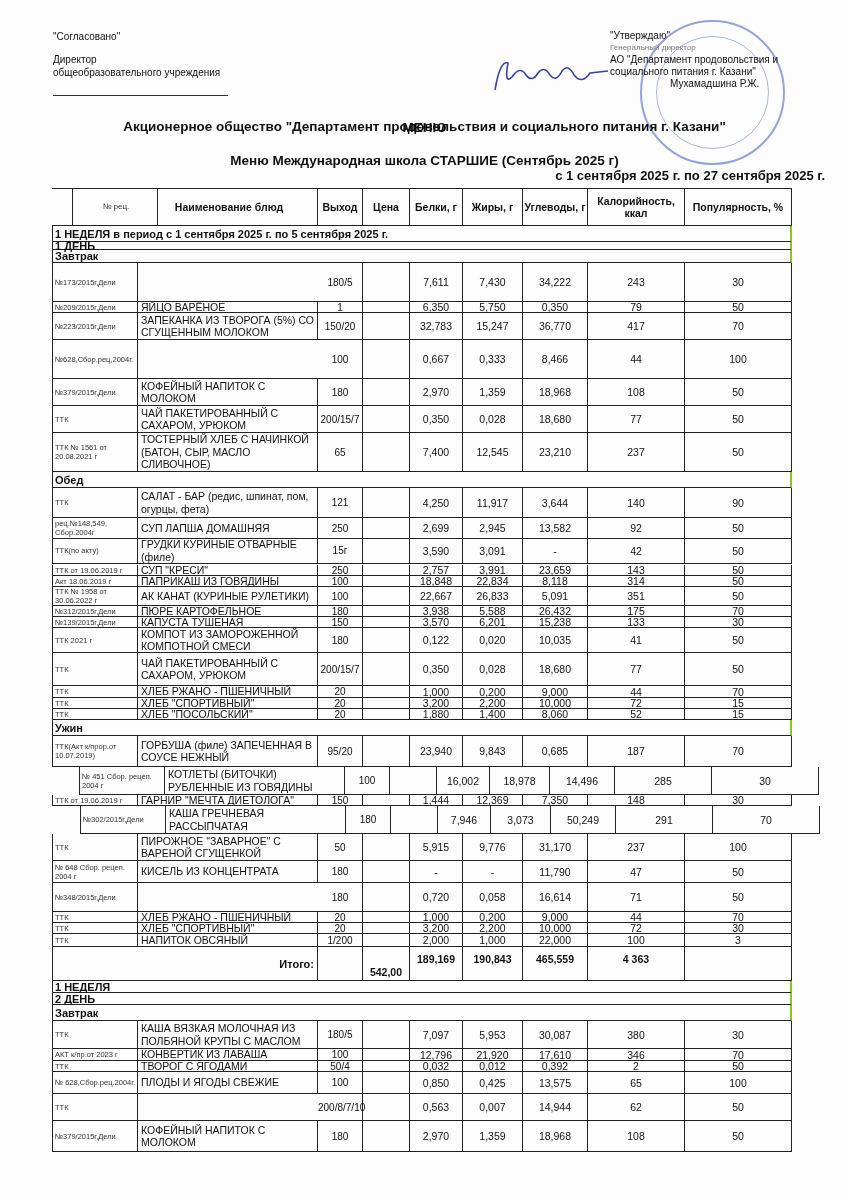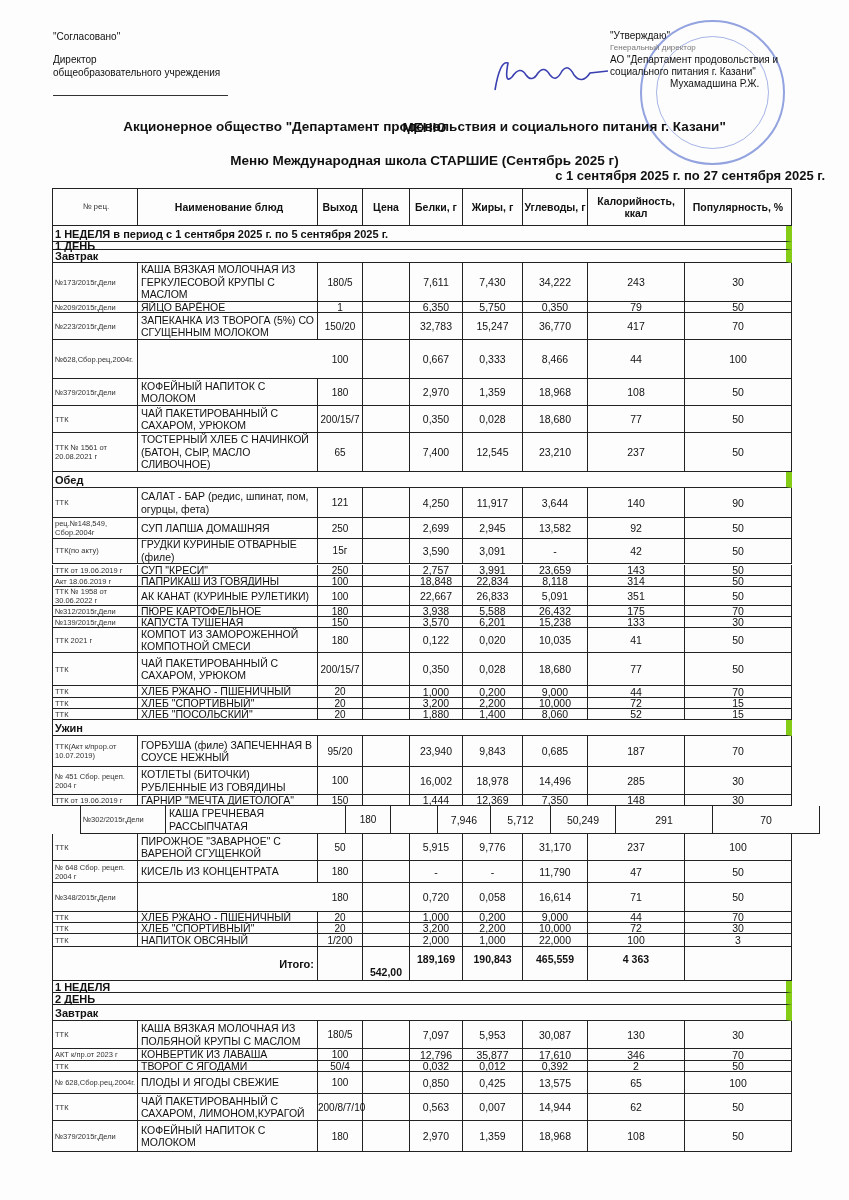--- a/index.html
+++ b/index.html
@@ -28,24 +28,24 @@
   .c1 { left:86px; width:180px; justify-content:flex-start; text-align:left; font-size:10.5px;
         line-height:12.5px; padding-left:3px; }
   .c2 { left:266px; width:45px; font-size:10px; }
   .c3 { left:311px; width:47px; font-size:10.5px; }
   .c4 { left:358px; width:53px; font-size:10.5px; }
   .c5 { left:411px; width:60px; font-size:10.5px; }
   .c6 { left:471px; width:65px; font-size:10.5px; }
   .c7 { left:536px; width:97px; font-size:10.5px; }
   .c8 { left:633px; width:107px; font-size:10.5px; }
   .head .cell { font-weight:bold; font-size:10.5px; line-height:12px; }
-  .head .c0 { justify-content:center; font-weight:normal; font-size:8px; }
+  .head .c0 { justify-content:center; font-weight:normal; font-size:8px;margin-left:20px; }
   .head .c1 { justify-content:center; }
   .head { border-top:1px solid #222; }
-  .section { border-left:1px solid #222; border-right:6px solid #84cc16; font-weight:bold; font-size:11px;
+  .section { border-left:1px solid #222; border-right:2px solid #84cc16; font-weight:bold; font-size:11px;
              padding-left:2px; display:flex; align-items:center; }
   .total .label { position:absolute; left:0; width:266px; top:0; bottom:0; border-left:1px solid #222;
                   border-right:1px solid #222; box-sizing:border-box; display:flex; align-items:center;
                   justify-content:flex-end; padding-right:3px; font-weight:bold; font-size:11px; }
   .total .cell { font-weight:bold; }
   .total .c3 { align-items:flex-end; padding-bottom:2px; }
   .total .c4, .total .c5, .total .c6, .total .c7 { align-items:flex-start; padding-top:6px; }
   .overflow-left { justify-content:flex-start !important; overflow:visible !important; }
 </style>
 </head>
@@ -90,21 +90,20 @@
     <div class="cell c5">Жиры, г</div>
     <div class="cell c6">Углеводы, г</div>
     <div class="cell c7">Калорийность, ккал</div>
     <div class="cell c8">Популярность, %</div>
   </div>
 <div class="row section" style="top: 38px; height: 16px;">1 НЕДЕЛЯ в период  с 1 сентября 2025 г. по 5 сентября 2025 г.</div>
     <div class="row section" style="top: 54px; height: 8px;">1 ДЕНЬ</div>
     <div class="row section" style="top: 62px; height: 13px;">Завтрак</div>
     <div class="row" style="top: 75px; height: 39px;">
       <div class="cell c0">№173/2015г,Дели</div>
-      <div class="cell c1">КАША ВЯЗКАЯ МОЛОЧНАЯ ИЗ ГЕРКУЛЕСОВОЙ КРУПЫ С МАСЛОМ</div>
       <div class="cell c2">180/5</div>
       <div class="cell c3"></div>
       <div class="cell c4">7,611</div>
       <div class="cell c5">7,430</div>
       <div class="cell c6">34,222</div>
       <div class="cell c7">243</div>
       <div class="cell c8">30</div>
     </div>
     <div class="row" style="top: 114px; height: 11px;">
       <div class="cell c0">№209/2015г,Дели</div>
@@ -320,21 +319,21 @@
       <div class="cell c0">ТТК(Акт к/прор.от 10.07.2019)</div>
       <div class="cell c1">ГОРБУША (филе) ЗАПЕЧЕННАЯ В СОУСЕ НЕЖНЫЙ</div>
       <div class="cell c2">95/20</div>
       <div class="cell c3"></div>
       <div class="cell c4">23,940</div>
       <div class="cell c5">9,843</div>
       <div class="cell c6">0,685</div>
       <div class="cell c7">187</div>
       <div class="cell c8">70</div>
     </div>
-    <div class="row" style="top: 579px; height: 28px;">
+    <div class="row" style="top: 579px; height: 28px; margin-left: 27px;">
       <div class="cell c0">№ 451 Сбор. рецеп. 2004 г</div>
       <div class="cell c1">КОТЛЕТЫ (БИТОЧКИ) РУБЛЕННЫЕ ИЗ ГОВЯДИНЫ</div>
       <div class="cell c2">100</div>
       <div class="cell c3"></div>
       <div class="cell c4">16,002</div>
       <div class="cell c5">18,978</div>
       <div class="cell c6">14,496</div>
       <div class="cell c7">285</div>
       <div class="cell c8">30</div>
     </div>
@@ -348,21 +347,21 @@
       <div class="cell c6">7,350</div>
       <div class="cell c7">148</div>
       <div class="cell c8">30</div>
     </div>
     <div class="row" style="top: 618px; height: 28px; margin-left: 28px;">
       <div class="cell c0">№302/2015г,Дели</div>
       <div class="cell c1">КАША ГРЕЧНЕВАЯ РАССЫПЧАТАЯ</div>
       <div class="cell c2">180</div>
       <div class="cell c3"></div>
       <div class="cell c4">7,946</div>
-      <div class="cell c5">5,712</div>
+      <div class="cell c5">3,073</div>
       <div class="cell c6">50,249</div>
       <div class="cell c7">291</div>
       <div class="cell c8">70</div>
     </div>
     <div class="row" style="top: 646px; height: 27px;">
       <div class="cell c0">ТТК</div>
       <div class="cell c1">ПИРОЖНОЕ "ЗАВАРНОЕ" С ВАРЕНОЙ СГУЩЕНКОЙ</div>
       <div class="cell c2">50</div>
       <div class="cell c3"></div>
       <div class="cell c4">5,915</div>
@@ -439,30 +438,30 @@
     <div class="row section" style="top: 805px; height: 12px;">2 ДЕНЬ</div>
     <div class="row section" style="top: 817px; height: 16px;">Завтрак</div>
     <div class="row" style="top: 833px; height: 28px;">
       <div class="cell c0">ТТК</div>
       <div class="cell c1">КАША ВЯЗКАЯ МОЛОЧНАЯ ИЗ ПОЛБЯНОЙ КРУПЫ С МАСЛОМ</div>
       <div class="cell c2">180/5</div>
       <div class="cell c3"></div>
       <div class="cell c4">7,097</div>
       <div class="cell c5">5,953</div>
       <div class="cell c6">30,087</div>
-      <div class="cell c7">130</div>
+      <div class="cell c7">380</div>
       <div class="cell c8">30</div>
     </div>
     <div class="row" style="top: 861px; height: 12px;">
       <div class="cell c0">АКТ к/пр.от 2023 г</div>
       <div class="cell c1">КОНВЕРТИК ИЗ ЛАВАША</div>
       <div class="cell c2">100</div>
       <div class="cell c3"></div>
       <div class="cell c4">12,796</div>
-      <div class="cell c5">35,877</div>
+      <div class="cell c5">21,920</div>
       <div class="cell c6">17,610</div>
       <div class="cell c7">346</div>
       <div class="cell c8">70</div>
     </div>
     <div class="row" style="top: 873px; height: 11px;">
       <div class="cell c0">ТТК</div>
       <div class="cell c1">ТВОРОГ С ЯГОДАМИ</div>
       <div class="cell c2">50/4</div>
       <div class="cell c3"></div>
       <div class="cell c4">0,032</div>
@@ -477,21 +476,20 @@
       <div class="cell c2">100</div>
       <div class="cell c3"></div>
       <div class="cell c4">0,850</div>
       <div class="cell c5">0,425</div>
       <div class="cell c6">13,575</div>
       <div class="cell c7">65</div>
       <div class="cell c8">100</div>
     </div>
     <div class="row" style="top: 906px; height: 27px;">
       <div class="cell c0">ТТК</div>
-      <div class="cell c1">ЧАЙ ПАКЕТИРОВАННЫЙ  С САХАРОМ, ЛИМОНОМ,КУРАГОЙ</div>
       <div class="cell c2 overflow-left">200/8/7/10</div>
       <div class="cell c3"></div>
       <div class="cell c4">0,563</div>
       <div class="cell c5">0,007</div>
       <div class="cell c6">14,944</div>
       <div class="cell c7">62</div>
       <div class="cell c8">50</div>
     </div>
     <div class="row" style="top: 933px; height: 31px;">
       <div class="cell c0">№379/2015г,Дели</div>

